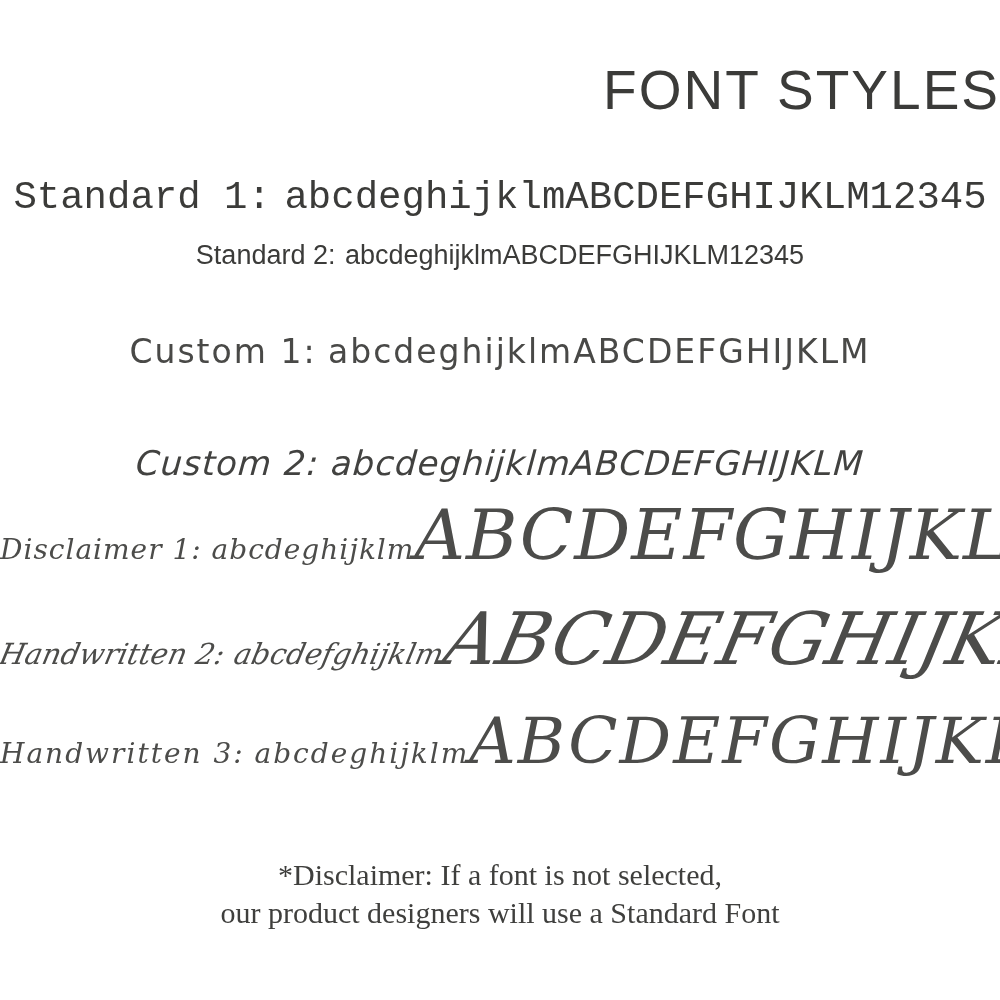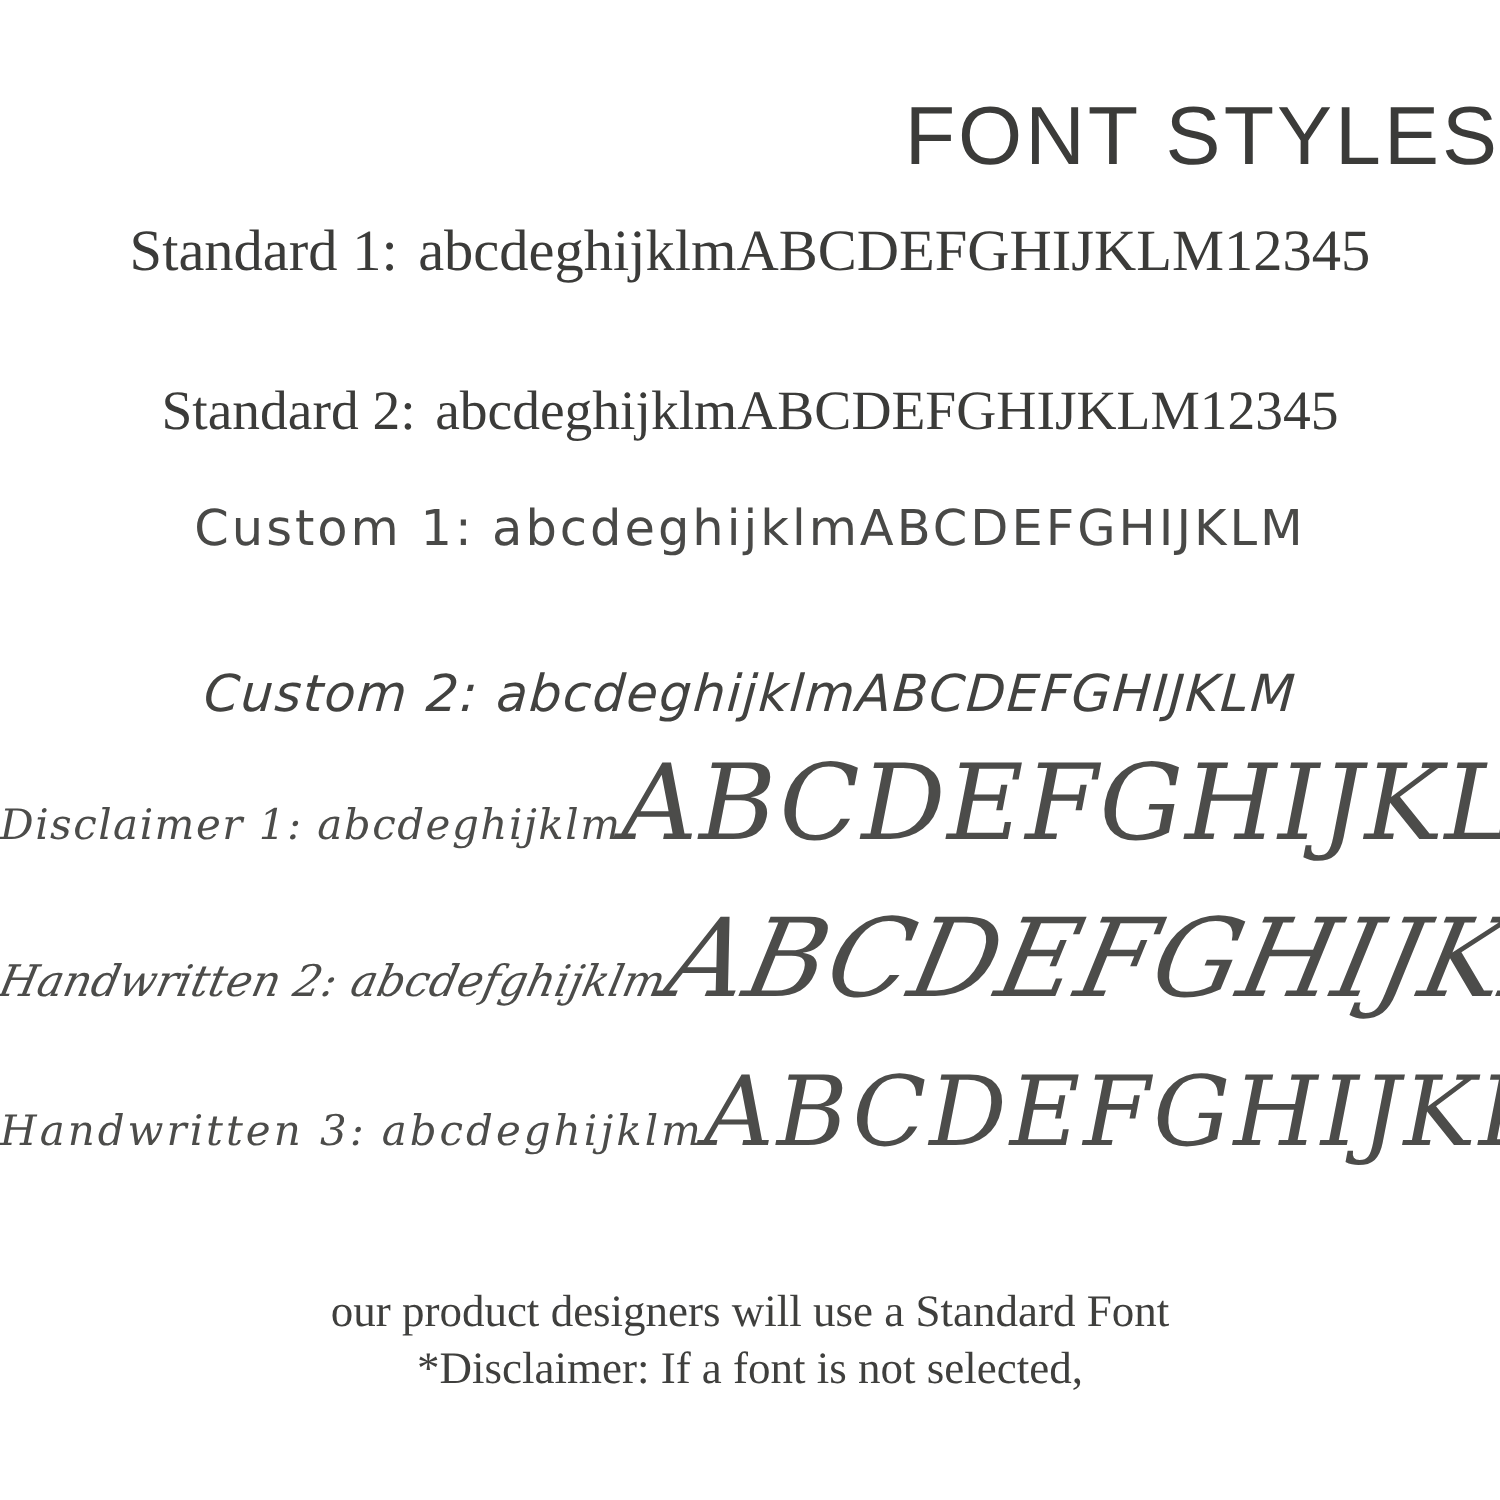--- a/index.html
+++ b/index.html
@@ -33,29 +33,29 @@
     width: 100%;
     text-align: center;
     white-space: nowrap;
     color: #3b3b39;
     line-height: 1.15;
   }
   .label { margin-right: 0.35em; }
 
   
   .r-s1 {
-    top: 146px;
-    font-family: Liberation Serif, serif;
+    top: 176px;
+    font-family: Liberation Mono, monospace;
     font-size: 39px;
   }
   
   .r-s2 {
-    top: 254px;
-    font-family: Liberation Serif, serif;
-    font-size: 37px;
+    top: 240px;
+    font-family: Liberation Sans, sans-serif;
+    font-size: 27px;
   }
   
   .r-c1 {
     top: 333px;
     font-family: "DejaVu Sans", cursive, sans-serif;
     font-size: 33px;
     letter-spacing: 2px;
     color: #494947;
   }
   
@@ -133,17 +133,17 @@
 
   <div class="row script r-h2">
     <span class="label">Handwritten 2:</span><span class="lower">abcdefghijklm</span><span class="caps">ABCDEFGHIJKLM</span>
   </div>
 
   <div class="row script r-h3">
     <span class="label">Handwritten 3:</span><span class="lower">abcdeghijklm</span><span class="caps">ABCDEFGHIJKLM</span>
   </div>
 
   <div class="disclaimer">
+    <div>*Disclaimer: If a font is not selected,</div>
     <div>our product designers will use a Standard Font</div>
-    <div>*Disclaimer: If a font is not selected,</div>
   </div>
 
 </div>
 
 </body></html>

